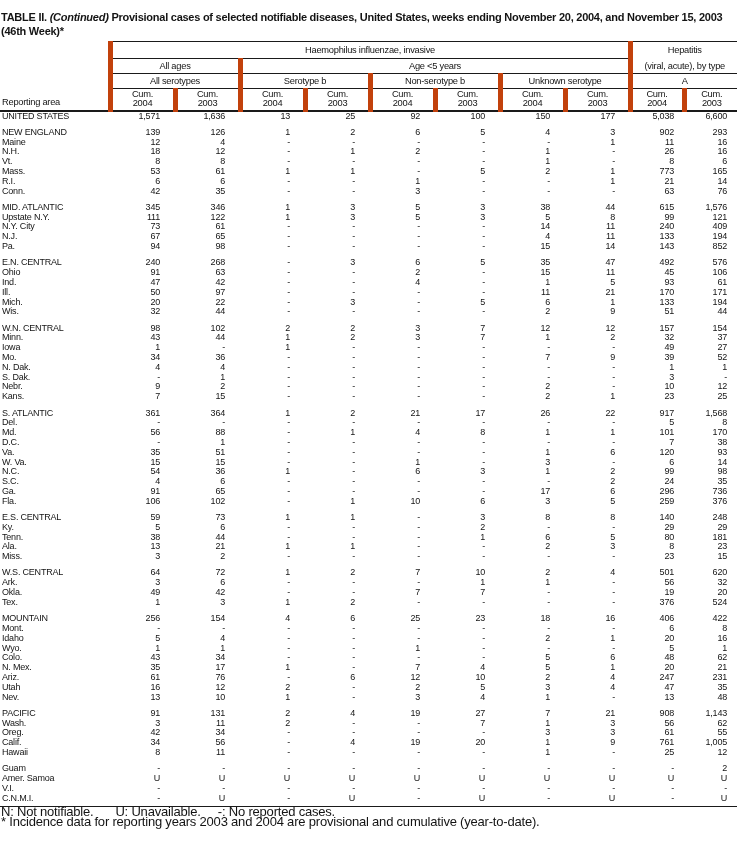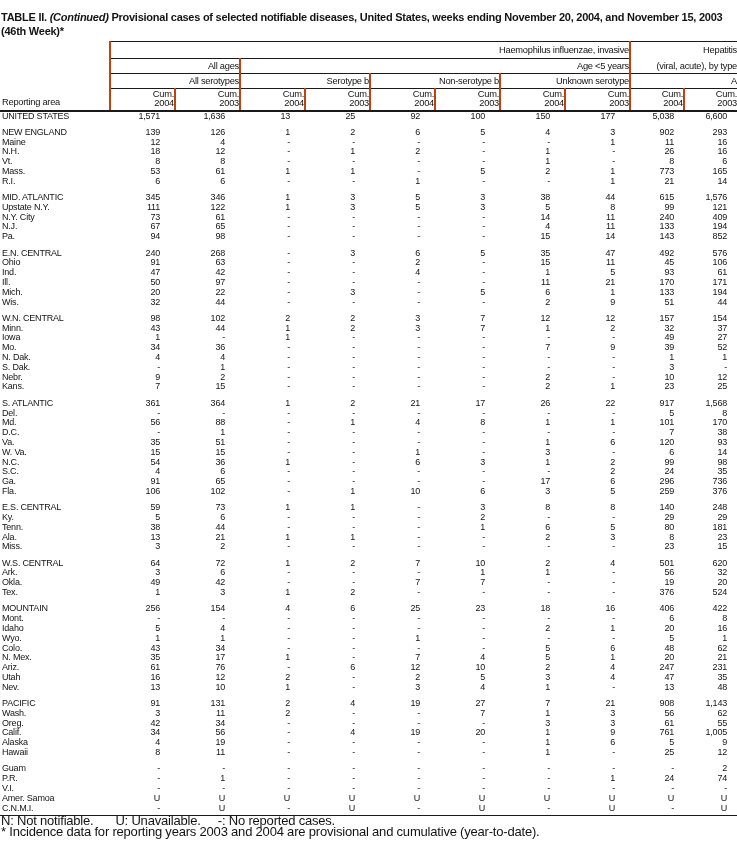--- a/index.html
+++ b/index.html
@@ -22,21 +22,21 @@
   }
   .r1 th { height:16px; }
   .r2 th { height:14px; }
   .r3 th { height:14px; }
   .r4 th { height:19px; white-space:pre-line; line-height:9.5px; }
   th.area-hdr {
     text-align:left; vertical-align:bottom; padding-left:2px; padding-bottom:2px;
     white-space:nowrap;
   }
   .bt { border-top:1px solid #1a1a1a; }
-  .bl { border-left:2px solid #c2410c;text-align:right; }
+  .bl { border-left:5px solid #c2410c; }
   .bb { border-bottom:1px solid #1a1a1a; }
   .r4 th { border-bottom:2px solid #1a1a1a;margin-left:8px; }
   #data-table td {
     font-size:9px; line-height:9.8px; height:9.8px;
     padding:0; letter-spacing:-0.2px; white-space:nowrap; overflow:hidden;
     vertical-align:bottom;
   }
   #data-table td.area { text-align:left; padding-left:2px; }
   #data-table td.val  { text-align:right; padding-right:15px; }
   #data-table td.hep  { padding-right:10px; }
@@ -219,20 +219,33 @@
         <td class="val">6</td>
         <td class="val">-</td>
         <td class="val">-</td>
         <td class="val">1</td>
         <td class="val">-</td>
         <td class="val">-</td>
         <td class="val">1</td>
         <td class="val hep">21</td>
         <td class="val hep">14</td>
       </tr>
+      <tr>
+        <td class="area">Conn.</td>
+        <td class="val">42</td>
+        <td class="val">35</td>
+        <td class="val">-</td>
+        <td class="val">-</td>
+        <td class="val">3</td>
+        <td class="val">-</td>
+        <td class="val">-</td>
+        <td class="val">-</td>
+        <td class="val hep">63</td>
+        <td class="val hep">76</td>
+      </tr>
     </tbody>
     <tbody class="gap">
       <tr>
         <td class="area">MID. ATLANTIC</td>
         <td class="val">345</td>
         <td class="val">346</td>
         <td class="val">1</td>
         <td class="val">3</td>
         <td class="val">5</td>
         <td class="val">3</td>
@@ -899,33 +912,20 @@
         <td class="val">-</td>
         <td class="val">4</td>
         <td class="val">19</td>
         <td class="val">20</td>
         <td class="val">1</td>
         <td class="val">9</td>
         <td class="val hep">761</td>
         <td class="val hep">1,005</td>
       </tr>
       <tr>
-        <td class="area">Alaska</td>
-        <td class="val">4</td>
-        <td class="val">19</td>
-        <td class="val">-</td>
-        <td class="val">-</td>
-        <td class="val">-</td>
-        <td class="val">-</td>
-        <td class="val">1</td>
-        <td class="val">6</td>
-        <td class="val hep">5</td>
-        <td class="val hep">9</td>
-      </tr>
-      <tr>
         <td class="area">Hawaii</td>
         <td class="val">8</td>
         <td class="val">11</td>
         <td class="val">-</td>
         <td class="val">-</td>
         <td class="val">-</td>
         <td class="val">-</td>
         <td class="val">1</td>
         <td class="val">-</td>
         <td class="val hep">25</td>
@@ -940,57 +940,44 @@
         <td class="val">-</td>
         <td class="val">-</td>
         <td class="val">-</td>
         <td class="val">-</td>
         <td class="val">-</td>
         <td class="val">-</td>
         <td class="val hep">-</td>
         <td class="val hep">2</td>
       </tr>
       <tr>
-        <td class="area">P.R.</td>
-        <td class="val">-</td>
-        <td class="val">1</td>
-        <td class="val">-</td>
-        <td class="val">-</td>
-        <td class="val">-</td>
-        <td class="val">-</td>
-        <td class="val">-</td>
-        <td class="val">1</td>
-        <td class="val hep">24</td>
-        <td class="val hep">74</td>
+        <td class="area">Amer. Samoa</td>
+        <td class="val">U</td>
+        <td class="val">U</td>
+        <td class="val">U</td>
+        <td class="val">U</td>
+        <td class="val">U</td>
+        <td class="val">U</td>
+        <td class="val">U</td>
+        <td class="val">U</td>
+        <td class="val hep">U</td>
+        <td class="val hep">U</td>
       </tr>
       <tr>
         <td class="area">V.I.</td>
         <td class="val">-</td>
         <td class="val">-</td>
         <td class="val">-</td>
         <td class="val">-</td>
         <td class="val">-</td>
         <td class="val">-</td>
         <td class="val">-</td>
         <td class="val">-</td>
         <td class="val hep">-</td>
         <td class="val hep">-</td>
-      </tr>
-      <tr>
-        <td class="area">Amer. Samoa</td>
-        <td class="val">U</td>
-        <td class="val">U</td>
-        <td class="val">U</td>
-        <td class="val">U</td>
-        <td class="val">U</td>
-        <td class="val">U</td>
-        <td class="val">U</td>
-        <td class="val">U</td>
-        <td class="val hep">U</td>
-        <td class="val hep">U</td>
       </tr>
       <tr>
         <td class="area">C.N.M.I.</td>
         <td class="val">-</td>
         <td class="val">U</td>
         <td class="val">-</td>
         <td class="val">U</td>
         <td class="val">-</td>
         <td class="val">U</td>
         <td class="val">-</td>

